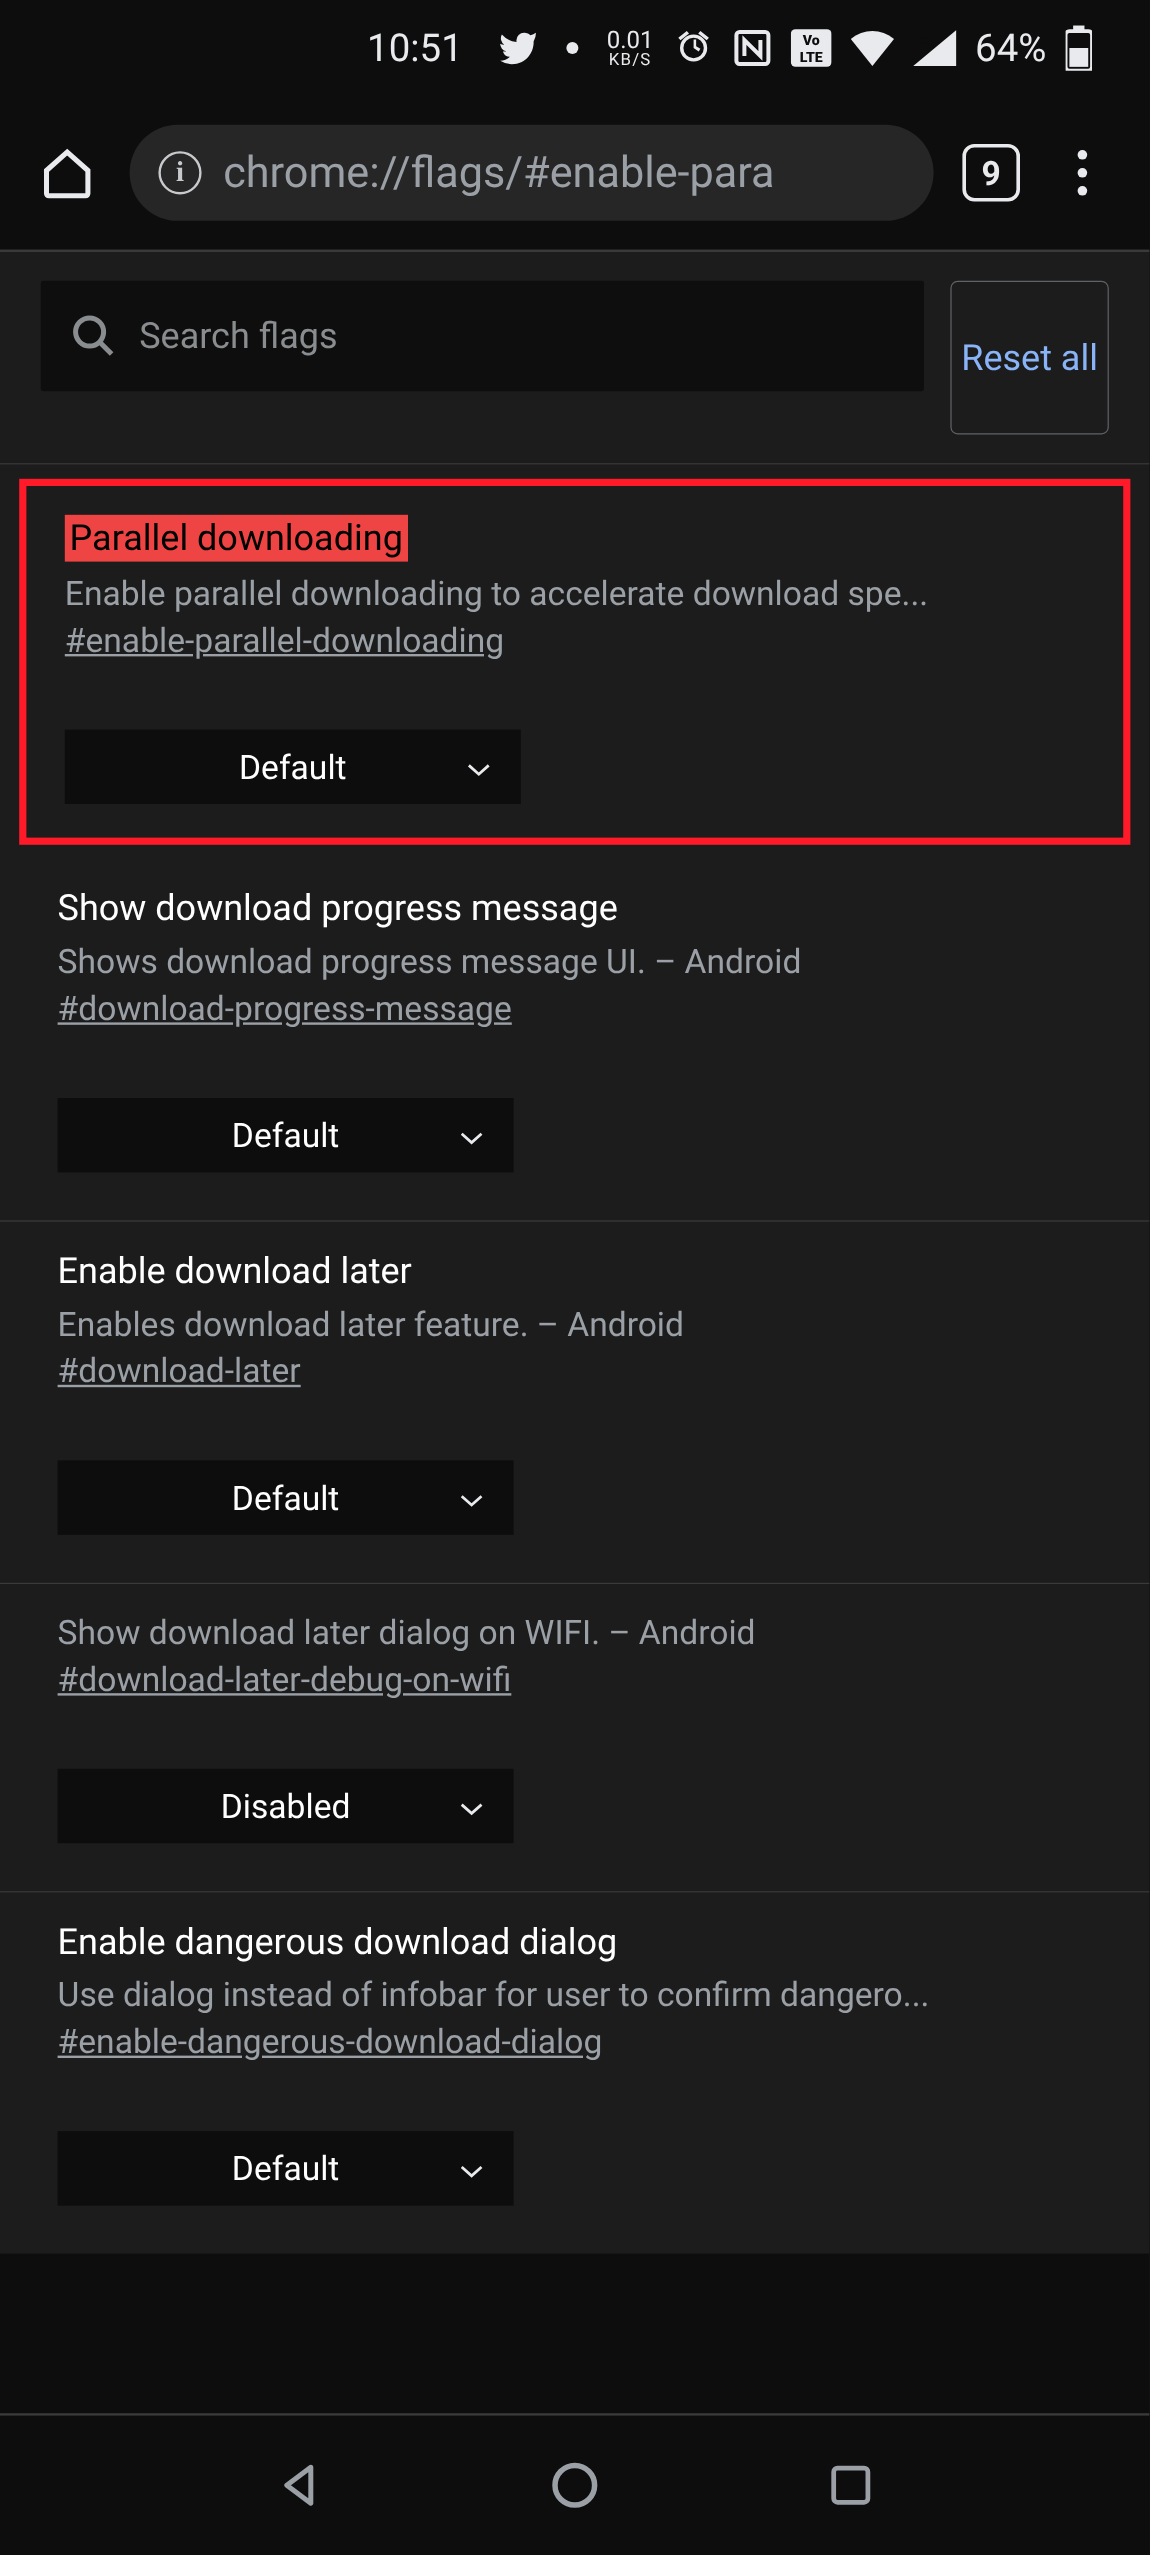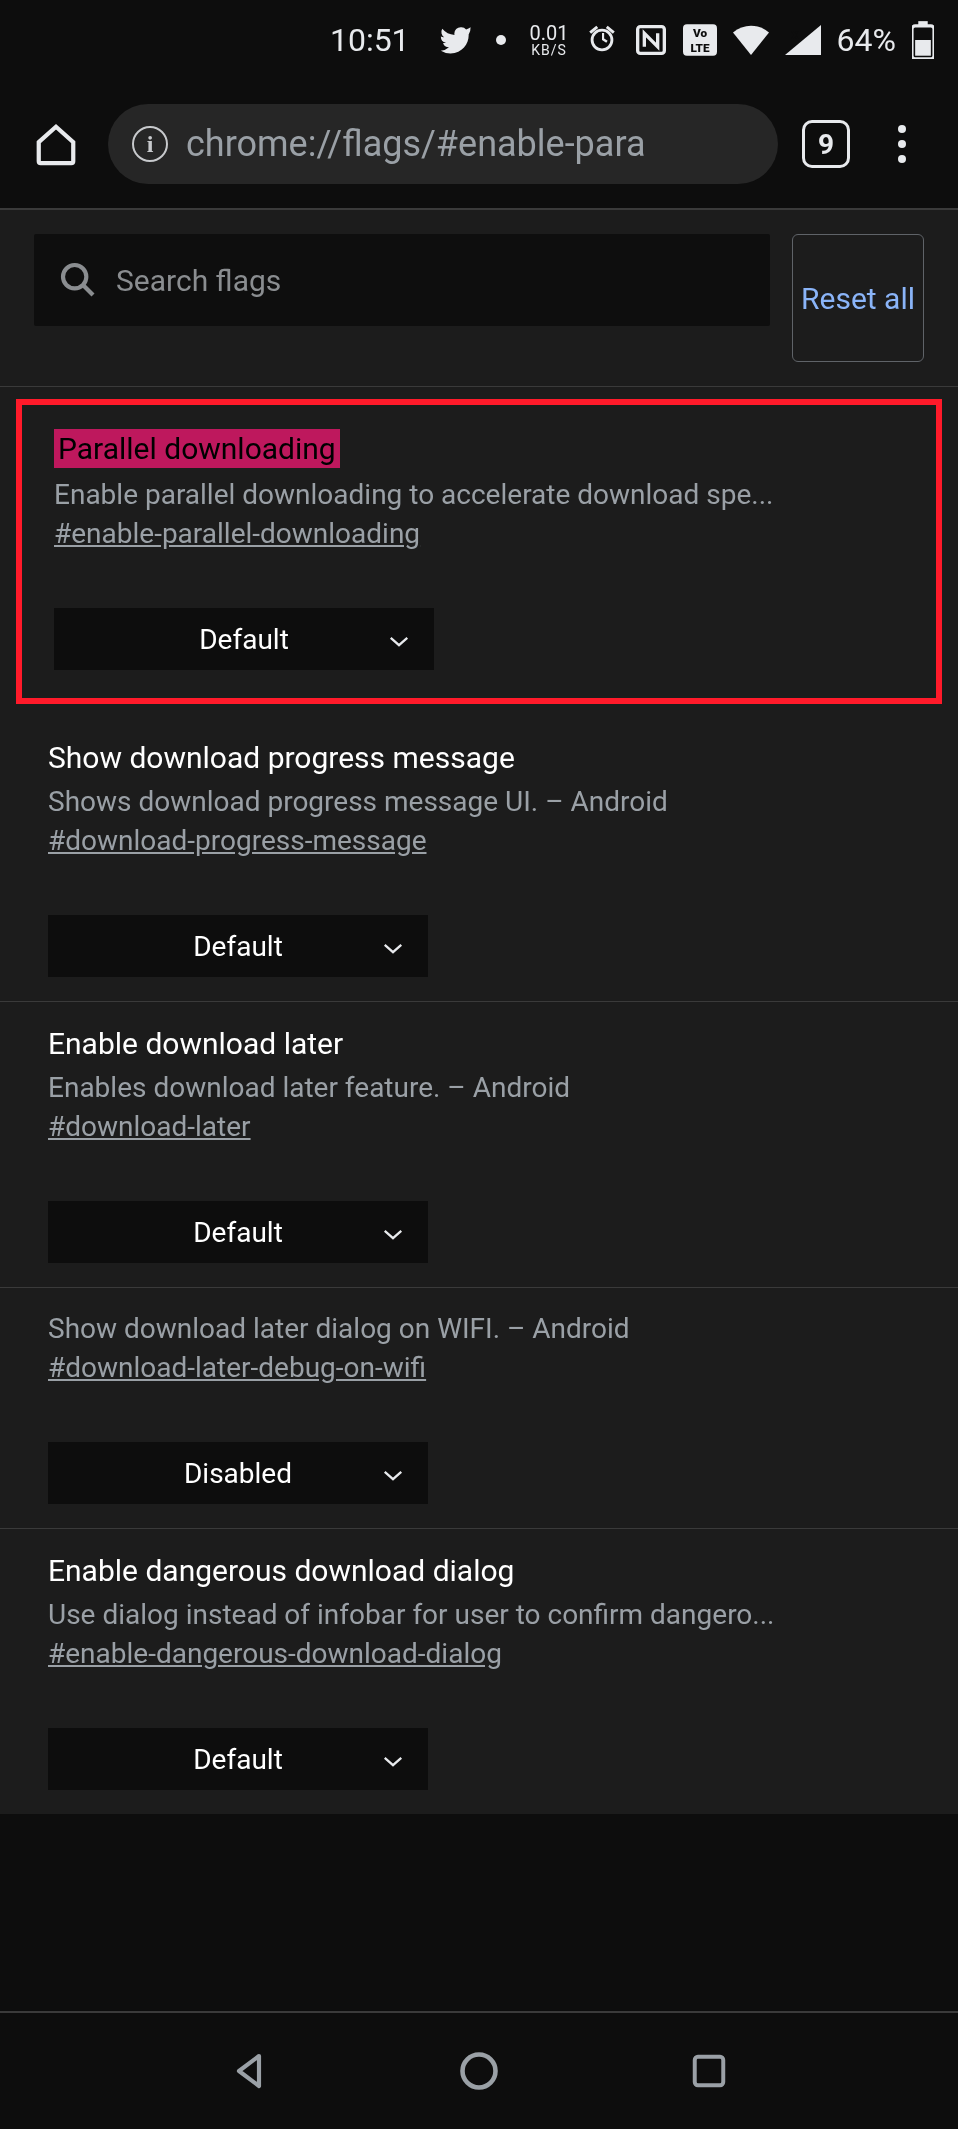--- a/index.html
+++ b/index.html
@@ -10,21 +10,21 @@
     color: #e8eaed;
     position: relative;
   }
 
   
   .status-bar {
     height: 80px;
     display: flex;
     align-items: center;
     justify-content: flex-end;
-    padding: 0 24px 0 0;
+    padding: 0 48px 0 0;
     gap: 16px;
     background: #0d0d0d;
     color: #e8eaed;
   }
   .status-time {
     font-size: 32px;
     font-weight: 400;
     margin-right: 12px;
   }
   .status-kbs {
@@ -128,37 +128,37 @@
     justify-content: center;
     text-align: center;
     color: #8ab4f8;
     font-size: 30px;
     line-height: 1.3;
   }
 
   
   .flags-list { padding: 0; border-top: 1.5px solid #3a3a3a; }
   .flag-entry {
-    padding: 24px 48px 24px;
+    padding: 24px 48px 40px;
     border-bottom: 1.5px solid #3a3a3a;
   }
   .flag-entry.highlighted-box {
     border: 6px solid #ff1a2a;
     margin: 12px 16px;
     padding: 24px 32px 28px;
     border-bottom: 6px solid #ff1a2a;
   }
   .flag-title {
     font-size: 30px;
     color: #ffffff;
     margin-bottom: 10px;
     display: inline-block;
   }
   .flag-title.yellow-hl {
-    background: #be185d;
+    background: #ef4444;
     color: #000000;
     padding: 2px 4px;
   }
   .flag-desc {
     font-size: 28px;
     color: #9aa0a6;
     margin-bottom: 6px;
     white-space: nowrap;
     overflow: hidden;
     text-overflow: ellipsis;

